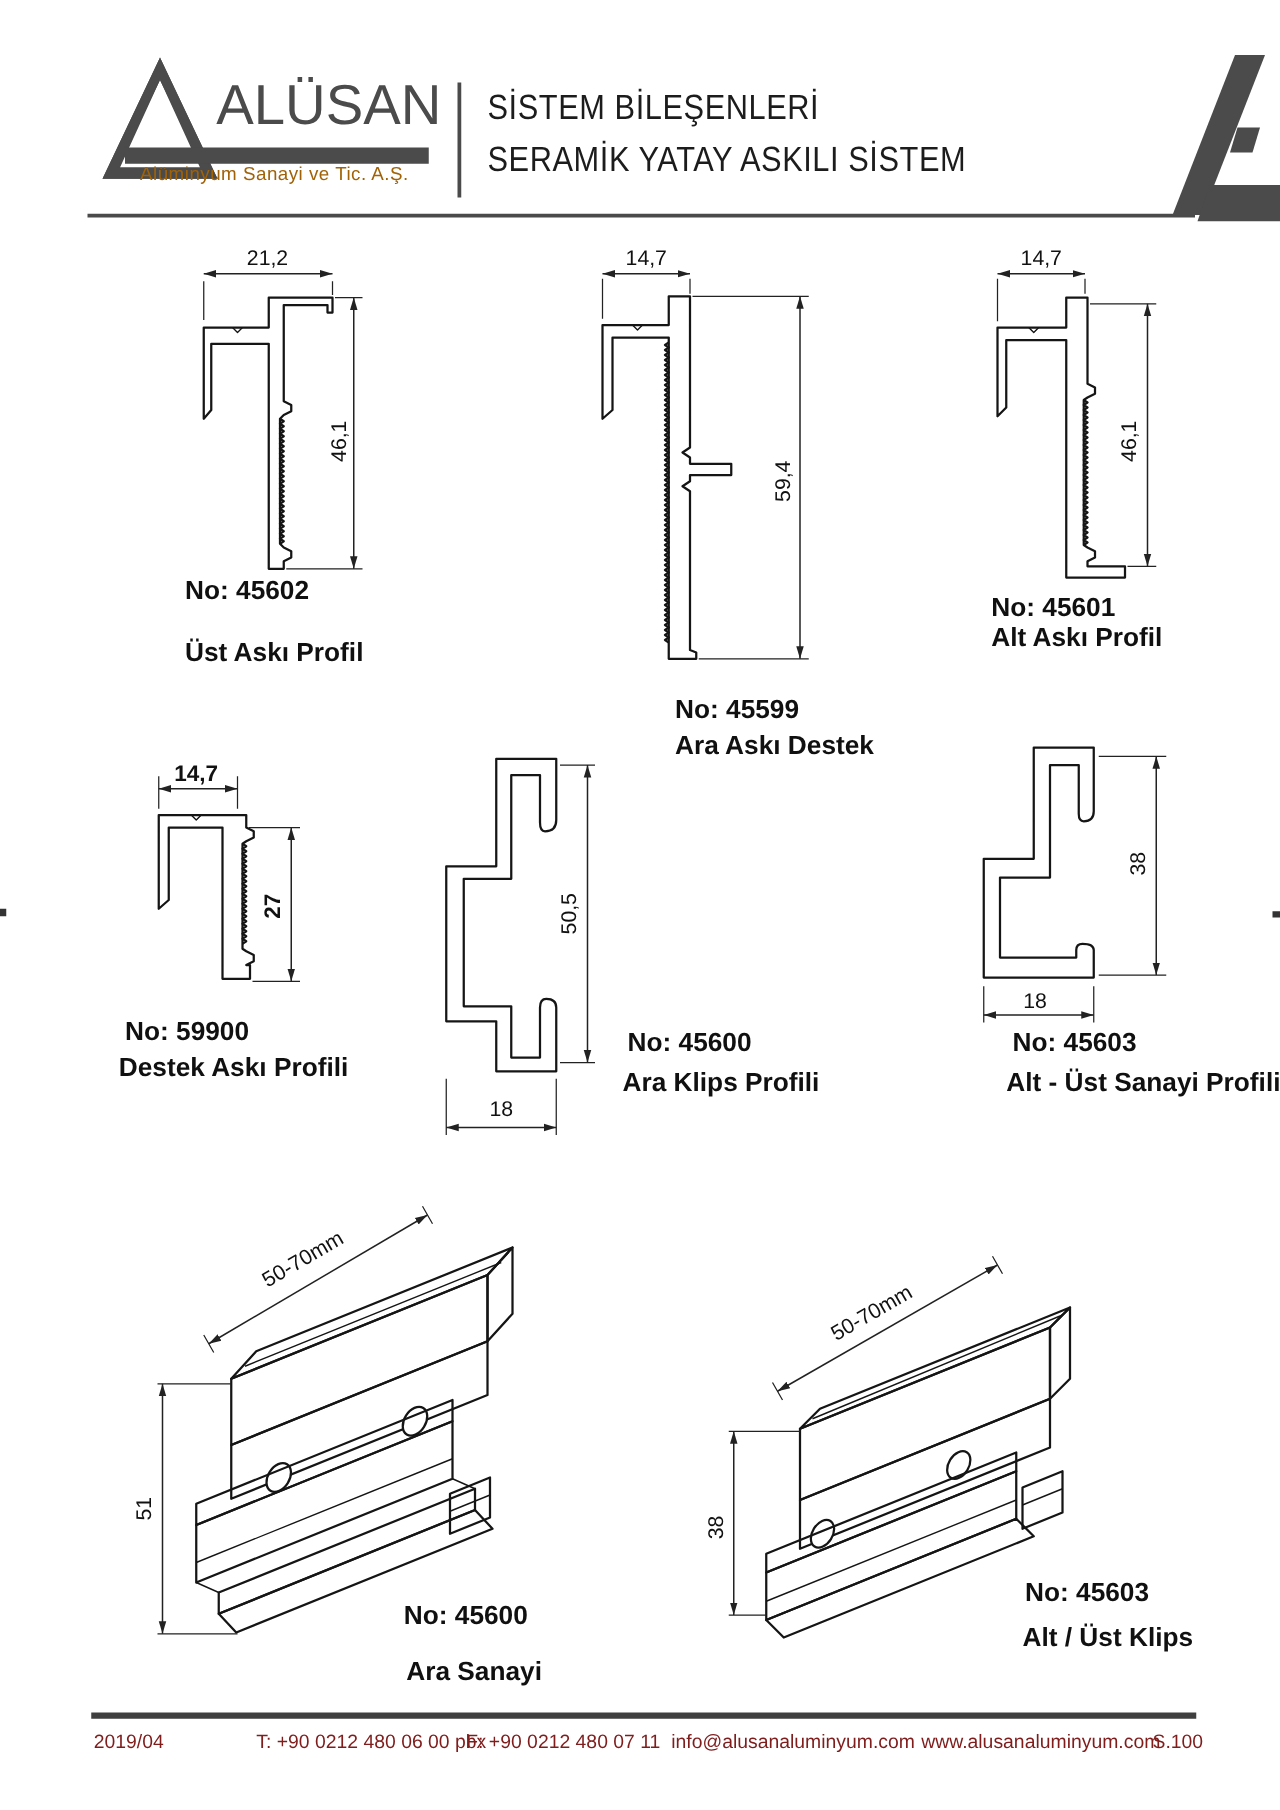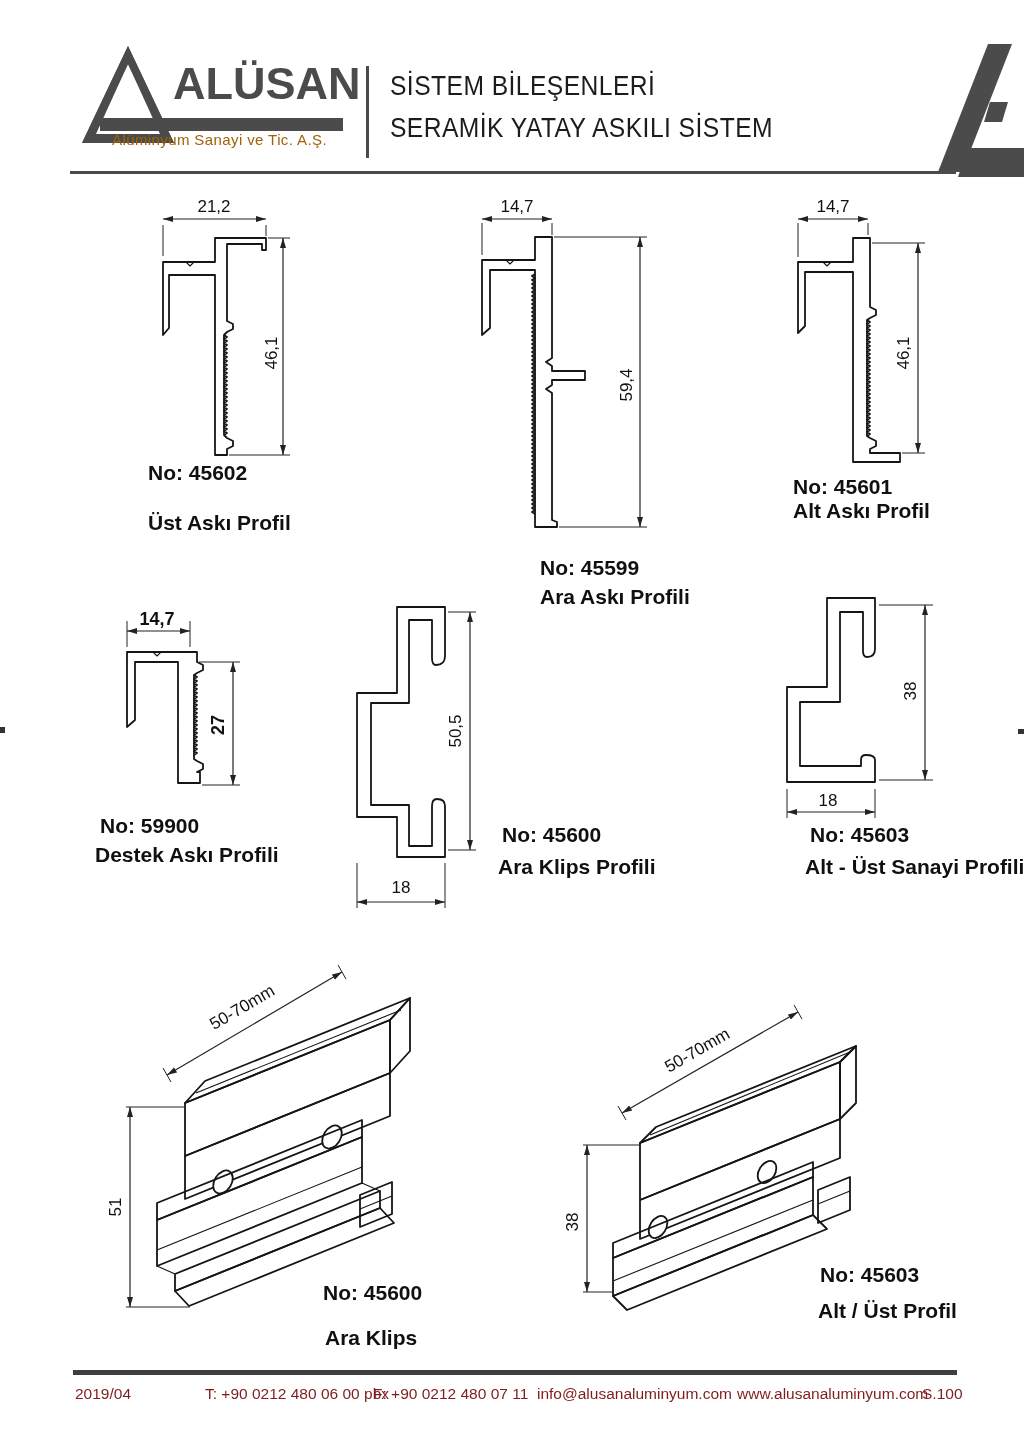--- a/index.html
+++ b/index.html
@@ -7,21 +7,21 @@
        font-family:"Liberation Sans",sans-serif;overflow:hidden}
   svg.draw{position:absolute}
   .prof path, .prof ellipse{stroke:#151515;stroke-width:1.8;fill:none;stroke-linejoin:round}
   .prof ellipse{fill:#fff}
   .prof .thin{stroke-width:1.1}
   .dim{stroke:#222;stroke-width:1.2;fill:none}
   .ext{stroke:#222;stroke-width:1;fill:none}
   text.dt{font-family:"Liberation Sans",sans-serif;font-size:17px;fill:#111;text-anchor:middle}
   text.dtb{font-weight:bold;font-size:18px}
   .lbl{position:absolute;font-weight:bold;font-size:21px;color:#101010;white-space:nowrap}
-  .brand-name{position:absolute;left:173px;top:58px;font-weight:bold;font-size:45px;
+  .brand-name{position:absolute;left:173px;top:58px;font-weight:normal;font-size:45px;
               color:#4b4b4b;letter-spacing:0px}
   .brand-tag{position:absolute;left:112px;top:131px;font-size:15px;color:#a16207;letter-spacing:.4px}
   .vsep{position:absolute;left:366px;top:66px;width:3px;height:92px;background:#4a4a4a}
   .t1{position:absolute;left:390px;top:70px;font-size:28px;color:#1c1c1c;
       transform:scaleX(.88);transform-origin:0 0;letter-spacing:.5px}
   .t2{position:absolute;left:390px;top:112px;font-size:28px;color:#1c1c1c;
       transform:scaleX(.88);transform-origin:0 0;letter-spacing:.5px}
   .hdr-rule{position:absolute;left:70px;top:171px;width:886px;height:3px;background:#4a4a4a}
   .ftr-rule{position:absolute;left:73px;top:1370px;width:884px;height:5px;background:#3f3f3f}
   .ftr{position:absolute;top:1385px;font-size:15.5px;color:#7f1d1d;white-space:nowrap}
@@ -82,21 +82,21 @@
     <path d="M80,79 l-3,2 3,2 l-3,2 3,2 l-3,2 3,2 l-3,2 3,2 l-3,2 3,2 l-3,2 3,2 l-3,2 3,2 l-3,2 3,2 l-3,2 3,2 l-3,2 3,2 l-3,2 3,2 l-3,2 3,2 l-3,2 3,2 l-3,2 3,2 l-3,2 3,2 l-3,2 3,2 l-3,2 3,2 l-3,2 3,2 l-3,2 3,2 l-3,2 3,2 l-3,2 3,2 l-3,2 3,2 l-3,2 3,2 l-3,2 3,2 l-3,2 3,2 l-3,2 3,2 l-3,2 3,2 l-3,2 3,2 l-3,2 3,2 l-3,2 3,2 l-3,2 3,2 l-3,2 3,2 l-3,2 3,2 l-3,2 3,2 l-3,2 3,2 l-3,2 3,2 l-3,2 3,2 l-3,2 3,2 l-3,2 3,2 l-3,2 3,2 l-3,2 3,2 l-3,2 3,2 l-3,2 3,2 l-3,2 3,2 l-3,2 3,2 l-3,2 3,2 l-3,2 3,2 l-3,2 3,2 l-3,2 3,2 l-3,2 3,2 l-3,2 3,2 l-3,2 3,2 l-3,2 3,2 l-3,2 3,2 l-3,2 3,2 l-3,2 3,2 l-3,2 3,2 l-3,2 3,2 l-3,2 3,2 l-3,2 3,2"></path>
     <path class="thin" d="M51,65 l4,4 4,-4"></path>
   </g>
   <path class="ext" d="M27,28 V60 M97,28 V40 M99,42 H192 M104,332 H192"></path>
   <path class="dim" d="M27,24 H97" marker-start="url(#m2)" marker-end="url(#m2)"></path>
   <path class="dim" d="M185,42 V332" marker-start="url(#m2)" marker-end="url(#m2)"></path>
   <text class="dt" x="62" y="17">14,7</text>
   <text class="dt" transform="translate(177,190) rotate(-90)">59,4</text>
 </svg>
 <div class="lbl" style="left:540px;top:556px">No: 45599</div>
-<div class="lbl" style="left:540px;top:585px">Ara Askı Profili</div>
+<div class="lbl" style="left:540px;top:585px">Ara Askı Destek</div>
 
 <svg class="draw" style="left:775px;top:195px" width="235" height="340" viewBox="0 0 235 340">
   <defs>
       <marker id="m3" viewBox="-10 -4 11 8" refX="0" refY="0" markerWidth="11" markerHeight="8" orient="auto-start-reverse" markerUnits="userSpaceOnUse">
         <path d="M0,0 L-10,-3 L-10,3 Z" fill="#222"></path>
       </marker>
     </defs>
   <g class="prof">
     <path d="M78,43 H95 V112 L101,115 V120 L95,123 L92,125 V241 L95,243 L101,246 V251 L95,254 V258 H125 V267 H78 V77 H30 V131 L23,138 V67 H78 Z"></path>
     <path d="M92,125 l3,2 -3,2 l3,2 -3,2 l3,2 -3,2 l3,2 -3,2 l3,2 -3,2 l3,2 -3,2 l3,2 -3,2 l3,2 -3,2 l3,2 -3,2 l3,2 -3,2 l3,2 -3,2 l3,2 -3,2 l3,2 -3,2 l3,2 -3,2 l3,2 -3,2 l3,2 -3,2 l3,2 -3,2 l3,2 -3,2 l3,2 -3,2 l3,2 -3,2 l3,2 -3,2 l3,2 -3,2 l3,2 -3,2 l3,2 -3,2 l3,2 -3,2 l3,2 -3,2 l3,2 -3,2 l3,2 -3,2 l3,2 -3,2"></path>
@@ -190,21 +190,21 @@
     <path d="M265,235 L297,222 L297,254 L265,267 Z"></path>
     <path class="thin" d="M265,249 L297,236"></path>
   </g>
   <path class="ext" d="M68,108 L76,122 M243,5 L251,19 M31,147 H90 M31,347 H95"></path>
   <path class="dim" d="M72,115 L247,12" marker-start="url(#m7)" marker-end="url(#m7)"></path>
   <path class="dim" d="M35,147 V347" marker-start="url(#m7)" marker-end="url(#m7)"></path>
   <text class="dt" transform="translate(150,52) rotate(-30.5)">50-70mm</text>
   <text class="dt" transform="translate(26,247) rotate(-90)">51</text>
 </svg>
 <div class="lbl" style="left:323px;top:1281px">No: 45600</div>
-<div class="lbl" style="left:325px;top:1326px">Ara Klips</div>
+<div class="lbl" style="left:325px;top:1326px">Ara Sanayi</div>
 
 <svg class="draw" style="left:555px;top:1000px" width="425" height="345" viewBox="0 0 425 345">
   <defs>
       <marker id="m8" viewBox="-10 -4 11 8" refX="0" refY="0" markerWidth="11" markerHeight="8" orient="auto-start-reverse" markerUnits="userSpaceOnUse">
         <path d="M0,0 L-10,-3 L-10,3 Z" fill="#222"></path>
       </marker>
     </defs>
   <g class="prof">
     <path d="M85,143 L285,62 L285,119 L85,200 Z"></path>
     <path d="M85,143 L101,127 L301,46 L285,62 Z"></path>
@@ -220,21 +220,21 @@
     <path d="M263,190 L295,177 L295,210 L263,223 Z"></path>
     <path class="thin" d="M263,204 L295,191"></path>
   </g>
   <path class="ext" d="M63,106 L71,120 M239,5 L247,19 M28,145 H85 M28,292 H58"></path>
   <path class="dim" d="M67,113 L243,12" marker-start="url(#m8)" marker-end="url(#m8)"></path>
   <path class="dim" d="M32,145 V292" marker-start="url(#m8)" marker-end="url(#m8)"></path>
   <text class="dt" transform="translate(145,55) rotate(-30)">50-70mm</text>
   <text class="dt" transform="translate(23,222) rotate(-90)">38</text>
 </svg>
 <div class="lbl" style="left:820px;top:1263px">No: 45603</div>
-<div class="lbl" style="left:818px;top:1299px">Alt / Üst Profil</div>
+<div class="lbl" style="left:818px;top:1299px">Alt / Üst Klips</div>
 
 <div class="edge-mark" style="left:0px;top:727px;width:5px;height:6px"></div>
 <div class="edge-mark" style="left:1018px;top:729px;width:6px;height:5px"></div>
 
 <div class="ftr-rule"></div>
 <div class="ftr" style="left:75px">2019/04</div>
 <div class="ftr" style="left:205px">T: +90 0212 480 06 00 pbx</div>
 <div class="ftr" style="left:373px">F: +90 0212 480 07 11</div>
 <div class="ftr" style="left:537px">info@alusanaluminyum.com</div>
 <div class="ftr" style="left:737px">www.alusanaluminyum.com</div>

